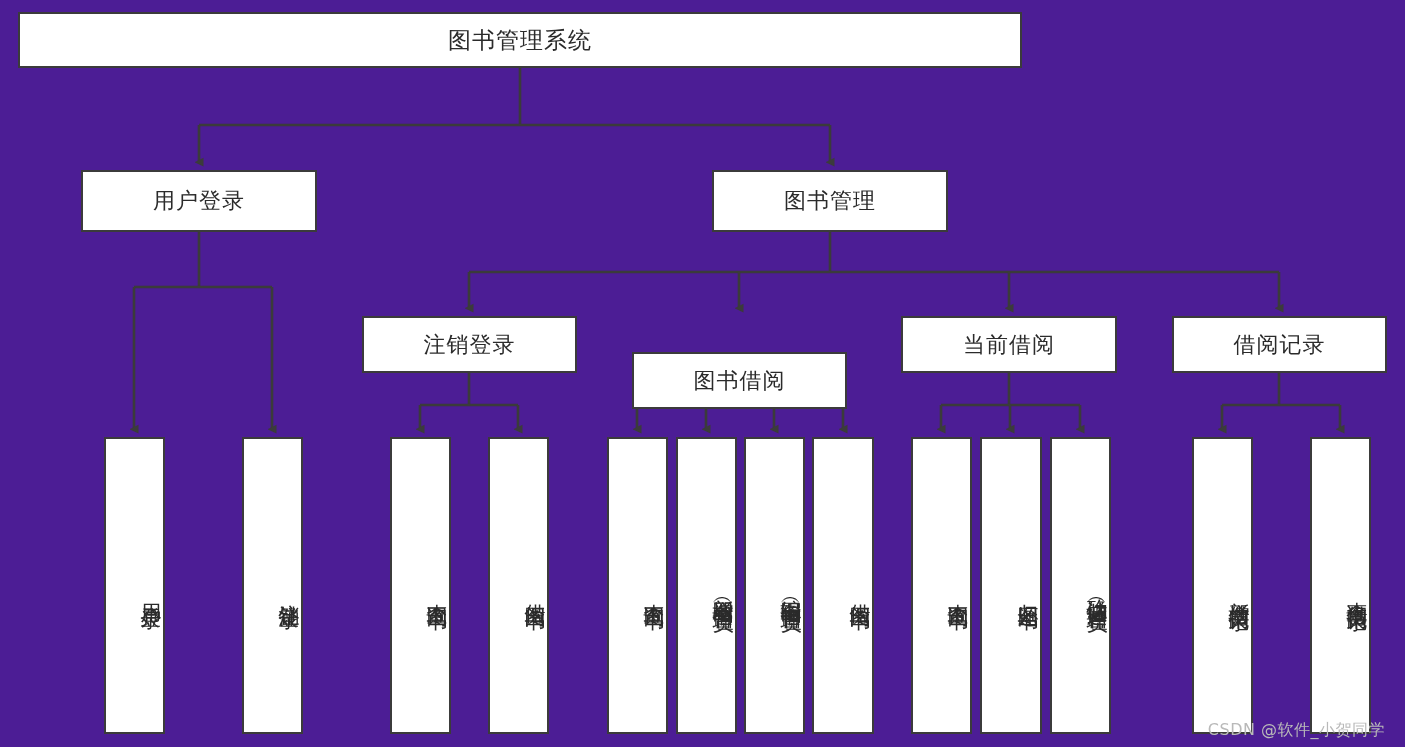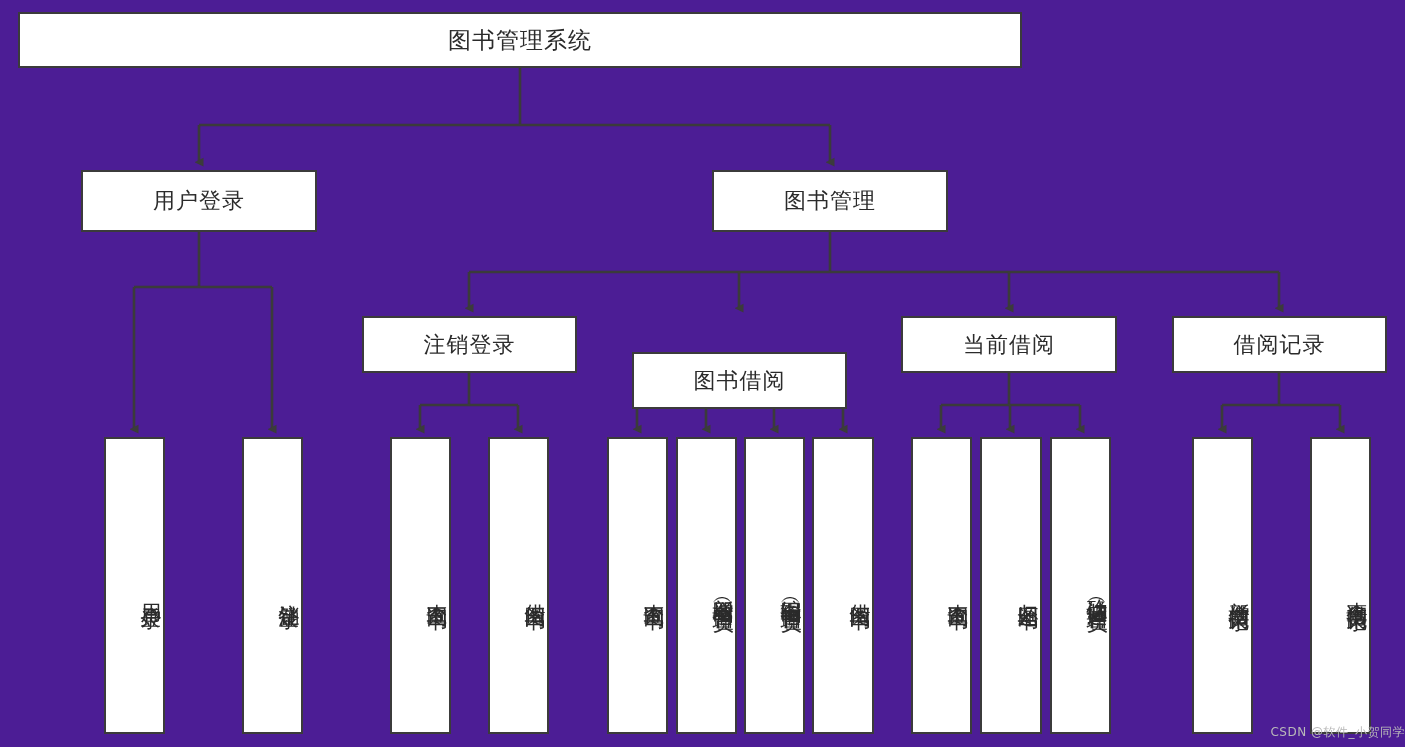--- a/index.html
+++ b/index.html
@@ -52,23 +52,23 @@
     line-height: 1.18;
     letter-spacing: 2px;
   }
   .node-v span {
     display: block;
     writing-mode: vertical-rl;
     text-orientation: upright;
   }
   .watermark {
     position: absolute;
-    right: 0;
+    right: 20px;
     bottom: 6px;
-    font-size: 12px;
+    font-size: 16px;
     color: #b9b9b9;
     letter-spacing: 0.5px;
     white-space: nowrap;
     pointer-events: none;
   }
 </style>
 </head>
 <body>
 
 <div id="diagram-root">

